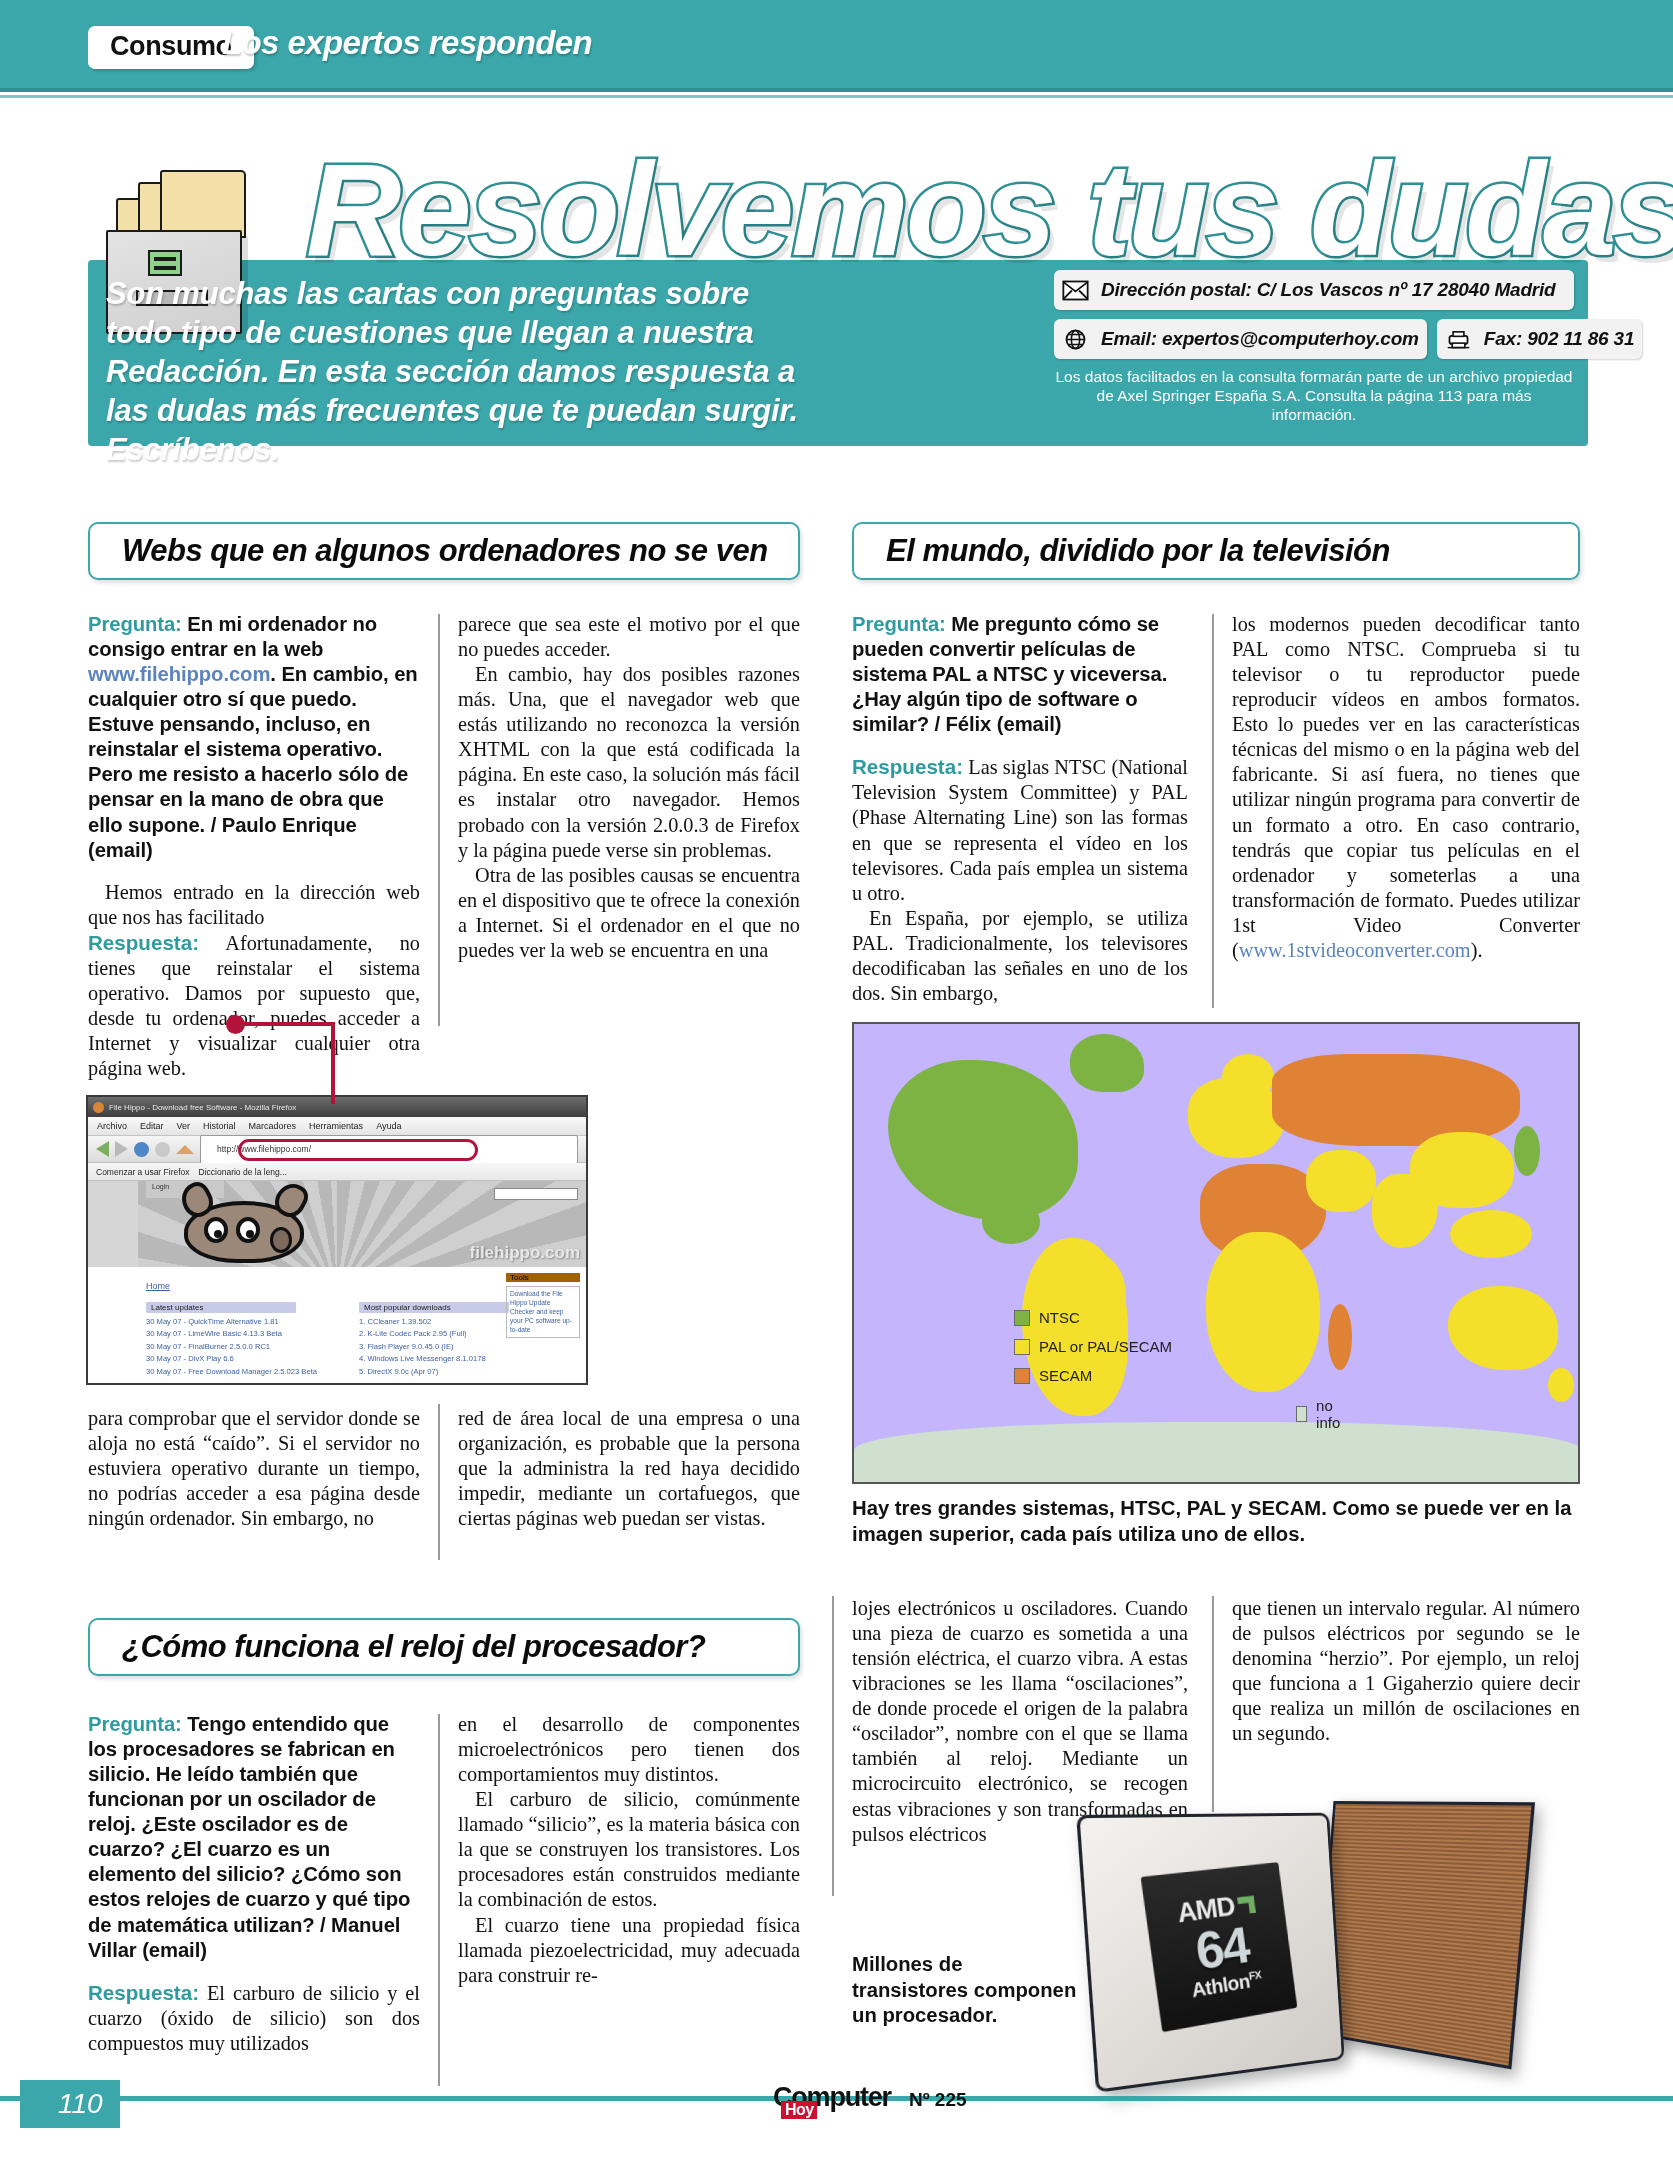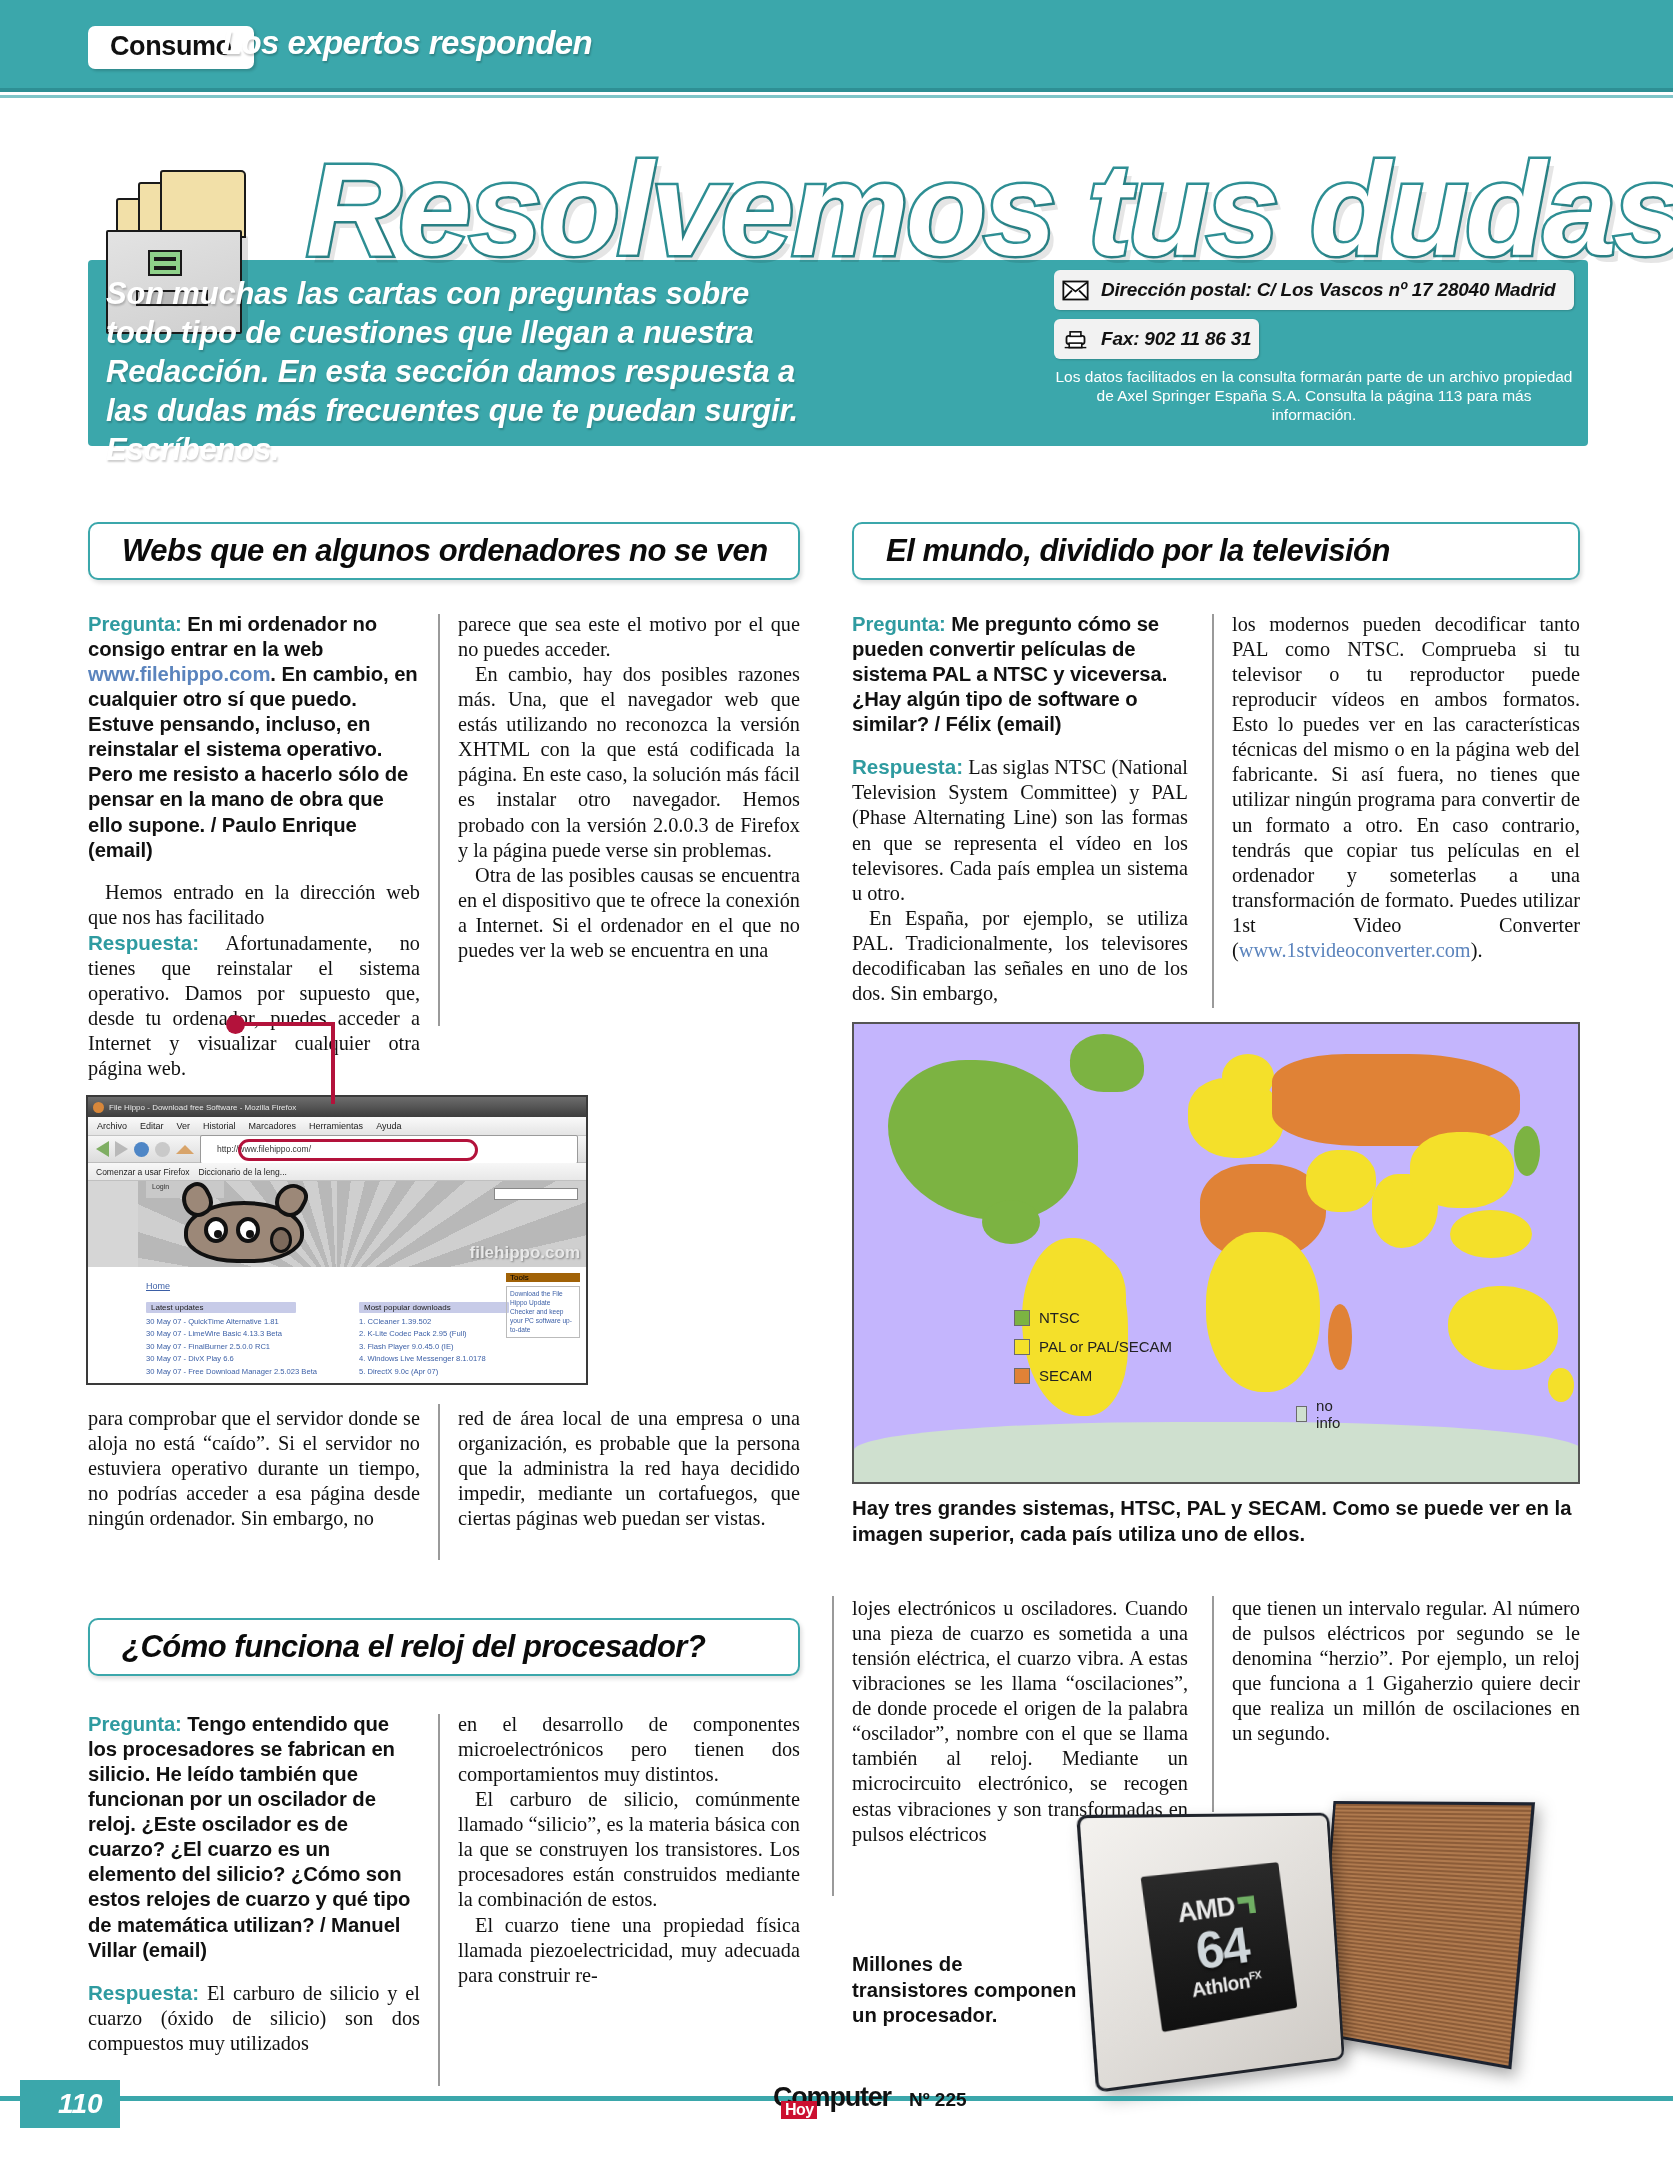--- a/index.html
+++ b/index.html
@@ -315,21 +315,21 @@
   }
 
   
   .footer-rule {
     position:absolute; left:0; top:2096px; width:1673px; height:5px; background:#3ba7ab;
   }
   .pagenum {
     position:absolute; left:20px; top:2080px; width:100px; height:48px;
     background:#3ba7ab; color:#ffffff;
     font-family:"Liberation Sans Narrow","Liberation Sans",sans-serif;
-    font-weight:bold; font-style:italic; font-size:28px;
+    font-weight:normal; font-style:italic; font-size:28px;
     display:flex; align-items:center; padding-left:38px;
   }
   .colophon {
     position:absolute; left:773px; top:2082px; display:flex; align-items:flex-start; gap:18px;
   }
   .ch-logo { position:relative; }
   .ch-computer {
     font-family:"Liberation Sans Narrow","Liberation Sans",sans-serif;
     font-weight:bold; font-size:27px; color:#111; letter-spacing:-1.2px;
   }
@@ -379,20 +379,28 @@
       <div class="contact-pill">
         <svg class="ico" viewBox="0 0 30 24">
           <rect x="1.5" y="2" width="27" height="20" fill="#fff" stroke="#111" stroke-width="2"></rect>
           <path d="M2 3 L15 13 L28 3" fill="none" stroke="#111" stroke-width="2"></path>
           <path d="M2 21 L11 12 M28 21 L19 12" fill="none" stroke="#111" stroke-width="2"></path>
         </svg>
         <span class="txt">Dirección postal: C/ Los Vascos  nº 17 28040 Madrid</span>
       </div>
     </div>
     <div class="contact-row">
+      <div class="contact-pill">
+        <svg class="ico" viewBox="0 0 30 24">
+          <circle cx="15" cy="12" r="10" fill="none" stroke="#111" stroke-width="2"></circle>
+          <ellipse cx="15" cy="12" rx="4.6" ry="10" fill="none" stroke="#111" stroke-width="1.7"></ellipse>
+          <path d="M5 12h20M6.6 6.4h16.8M6.6 17.6h16.8" stroke="#111" stroke-width="1.7" fill="none"></path>
+        </svg>
+        <span class="txt">Email: expertos@computerhoy.com</span>
+      </div>
       <div class="contact-pill fax">
         <svg class="ico" viewBox="0 0 30 24">
           <rect x="5" y="8" width="20" height="9" rx="2.5" fill="#fff" stroke="#111" stroke-width="2"></rect>
           <rect x="9" y="3.5" width="12" height="5" fill="#fff" stroke="#111" stroke-width="1.8"></rect>
           <rect x="8" y="16" width="14" height="5" fill="#fff" stroke="#111" stroke-width="1.8"></rect>
           <path d="M3 21h24" stroke="#111" stroke-width="1.6"></path>
         </svg>
         <span class="txt">Fax: 902 11 86 31</span>
       </div>
     </div>

